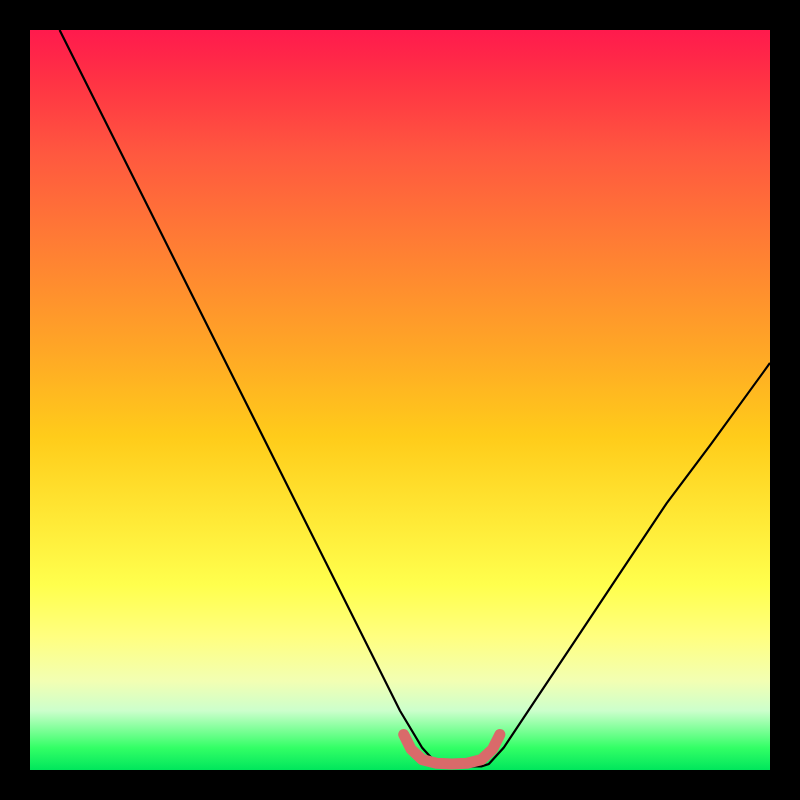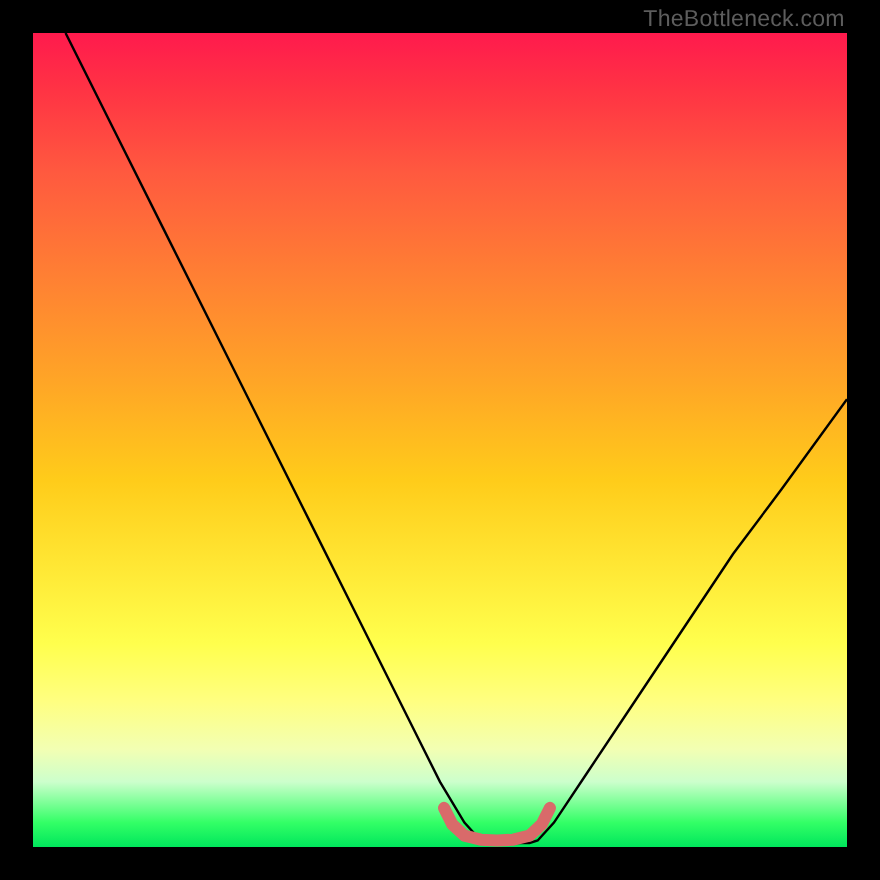--- a/index.html
+++ b/index.html
@@ -52,21 +52,20 @@
     top: 0;
     width: 740px;
     height: 740px;
   }
 </style>
 </head>
 <body>
 
 <div class="container">
 
-  <div class="attribution">TheBottleneck.com</div>
 
   <div class="plot-area">
     <svg class="curves" viewBox="0 0 740 740" preserveAspectRatio="none">
       <path id="curve-path" fill="none" stroke="#000" stroke-width="2.2" d="M29.60 0.00 L74.00 88.80 L118.40 177.60 L162.80 266.40 L207.20 355.20 L251.60 444.00 L296.00 532.80 L340.40 621.60 L370.00 680.80 L392.20 717.80 L407.00 734.08 L421.80 736.30 L436.60 736.30 L451.40 736.30 L458.80 734.08 L473.60 717.80 L503.20 673.40 L547.60 606.80 L592.00 540.20 L636.40 473.60 L680.80 414.40 L740.00 333.00"></path>
       <path id="marker-path" fill="none" stroke="#d96a6a" stroke-width="11" stroke-linecap="round" stroke-linejoin="round" d="M373.70 704.48 L381.10 719.28 L392.20 729.64 L407.00 733.34 L421.80 734.08 L436.60 733.34 L451.40 729.64 L462.50 719.28 L469.90 704.48"></path>
     </svg>
   </div>
 
 </div>
 

